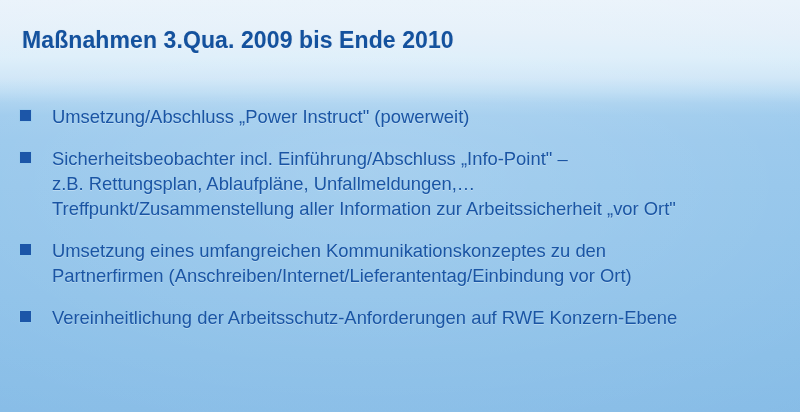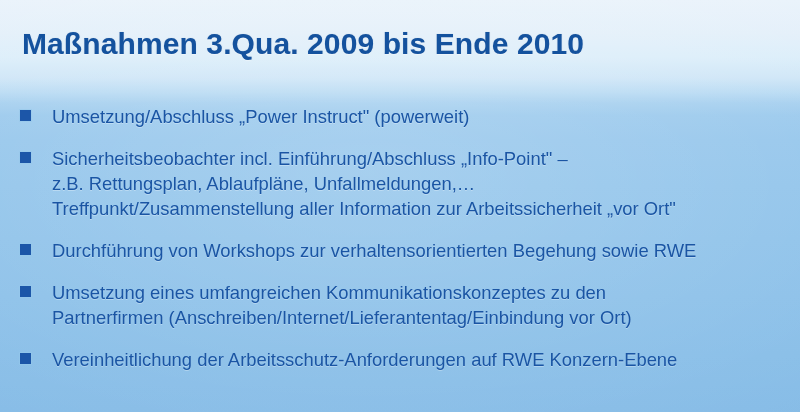--- a/index.html
+++ b/index.html
@@ -49,21 +49,21 @@
         rgba(255,255,255,0.05) 42%,
         rgba(255,255,255,0) 62%,
         rgba(86,140,185,0.10) 88%,
         rgba(70,125,172,0.19) 100%);
   }
 
   .title {
     position: absolute;
     left: 22px;
     top: 27px;
-    font-size: 30px;
+    font-size: 23px;
     font-weight: bold;
     letter-spacing: 0.1px;
     color: #14529e;
     text-shadow: 0 1px 1px rgba(255,255,255,0.55), 0 0 1px rgba(20,60,120,0.25);
     white-space: nowrap;
     z-index: 3;
   }
 
   .bullets {
     position: absolute;
@@ -118,21 +118,20 @@
         <span class="bullet-marker"></span>
         <div class="bullet-lines">
           <div class="bullet-line">Sicherheitsbeobachter incl. Einführung/Abschluss „Info-Point" –</div>
           <div class="bullet-line">z.B. Rettungsplan, Ablaufpläne, Unfallmeldungen,…</div>
           <div class="bullet-line">Treffpunkt/Zusammenstellung aller Information zur Arbeitssicherheit „vor Ort"</div>
         </div>
       </div>
       <div class="bullet-item">
         <span class="bullet-marker"></span>
         <div class="bullet-lines">
-          <div class="bullet-line">Durchführung von Workshops zur verhaltensorientierten Begehung sowie RWE</div>
         </div>
       </div>
       <div class="bullet-item">
         <span class="bullet-marker"></span>
         <div class="bullet-lines">
           <div class="bullet-line">Umsetzung eines umfangreichen Kommunikationskonzeptes zu den</div>
           <div class="bullet-line">Partnerfirmen (Anschreiben/Internet/Lieferantentag/Einbindung vor Ort)</div>
         </div>
       </div>
       <div class="bullet-item">

